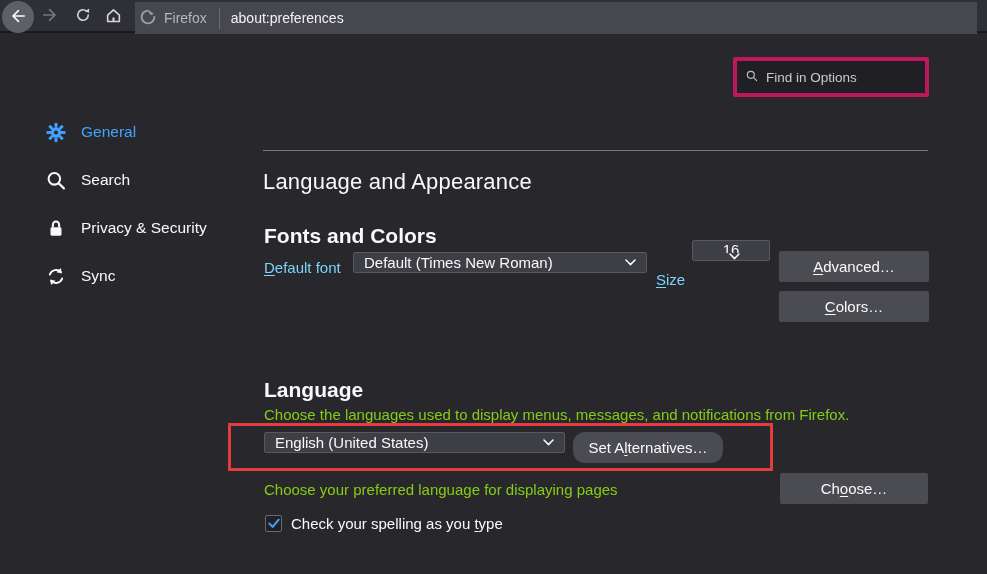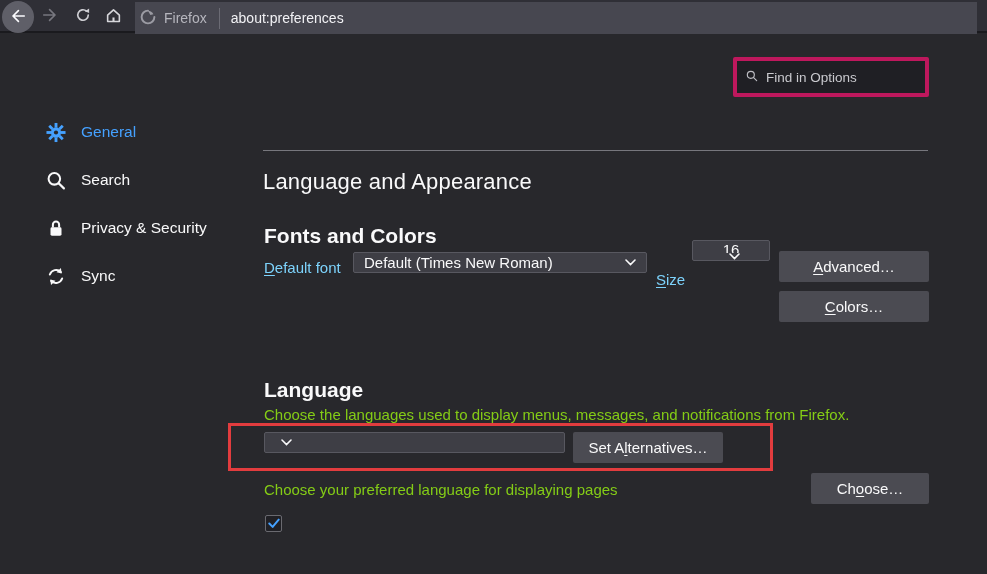--- a/index.html
+++ b/index.html
@@ -245,39 +245,41 @@
     <u>C</u>
     <span>olors…</span>
   </button>
 
 <h2 class="sect-h lang-h">Language</h2>
 <span class="desc" style="left:264px; top:406px;">Choose the languages used to display menus, messages, and notifications from Firefox.</span>
 
 <div class="annotation"></div>
 
 <div class="select" style="left:264px; top:432px; width:301px;">
+  <span class="val">English (United States)</span>
   <span class="chev">
     <svg width="11" height="7" viewBox="0 0 11 7">
         <path d="M1 1 L5.5 5.5 L10 1" fill="none" stroke="#f9f9fa" stroke-width="1.6" stroke-linecap="round"></path>
       </svg>
   </span>
 </div>
 
-<button class="btn" style="left:573px; top:432px; width:150px;">
+<button class="btn" style="left:573px; top:432px; width:150px;border-radius:12px;">
     <span>Set A</span>
     <u>l</u>
     <span>ternatives…</span>
   </button>
 
 <span class="desc" style="left:264px; top:481px;">Choose your preferred language for displaying pages</span>
-<button class="btn" style="left:780px; top:473px; width:118px;margin-left:31px;">
+<button class="btn" style="left:780px; top:473px; width:148px;">
     <span>Ch</span>
     <u>o</u>
     <span>ose…</span>
   </button>
 
 <div class="check-row">
   <span class="checkbox checked">
     <svg width="12" height="11" viewBox="0 0 14 12">
         <path d="M1.5 6 L5.4 10 L12.5 1.5" fill="none" stroke="#45a1ff" stroke-width="2.3" stroke-linecap="round" stroke-linejoin="round"></path>
       </svg>
   </span>
+  <label class="chk-label"><span>Check your spelling as you </span><u>t</u><span>ype</span></label>
 </div>
 
 </body></html>

